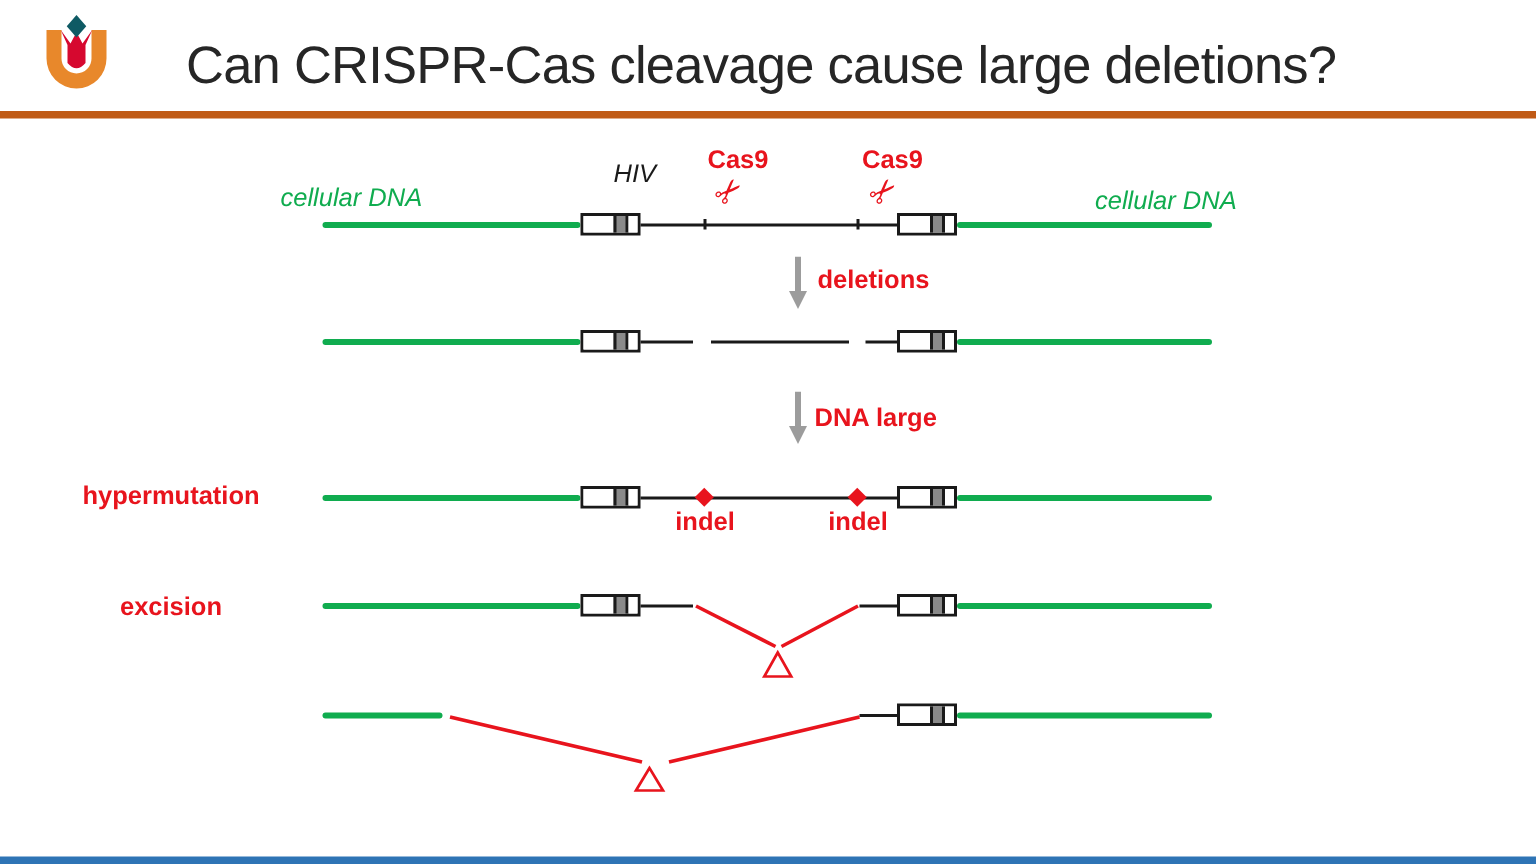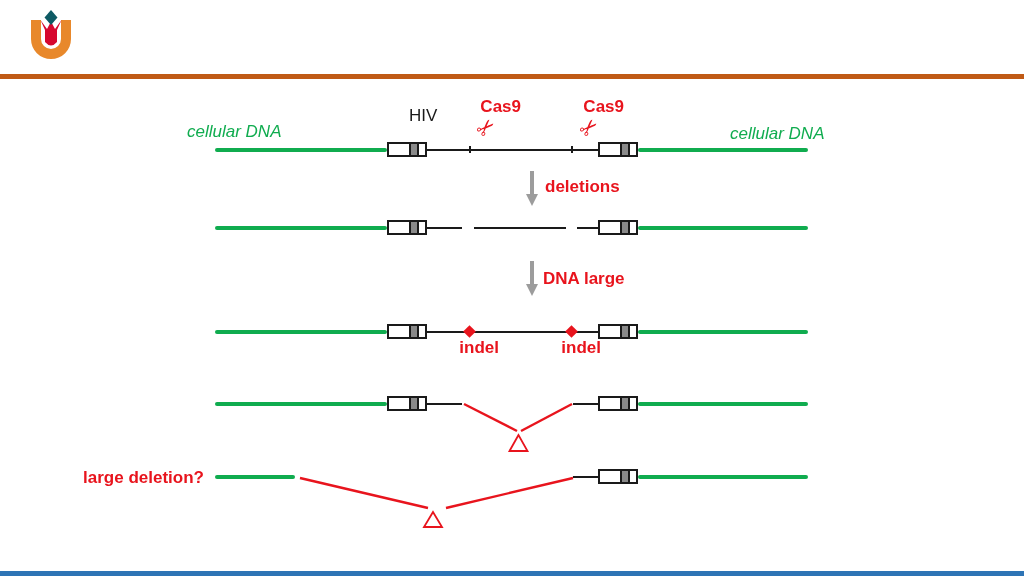--- a/index.html
+++ b/index.html
@@ -23,43 +23,44 @@
   }
   .ltr .cell-main{flex:1;background:#ffffff;}
   .ltr .cell-gray{width:6px;background:var(--ltr-gray);border-left:2px solid #1a1a1a;border-right:2px solid #1a1a1a;}
   .ltr .cell-end{width:6px;background:#ffffff;}
   .tick{width:2px;height:7px;background:#1a1a1a;}
   .diamond{width:9px;height:9px;background:var(--red);transform:rotate(45deg);}
   
   .red-label{color:var(--red);font-weight:700;font-size:17px;white-space:nowrap;}
   .green-label{color:var(--green);font-size:17px;white-space:nowrap;font-style:italic;}
   .black-label{color:#1a1a1a;font-size:17px;white-space:nowrap;}
-  .center{text-align:right;}
+  .center{text-align:center;}
   .scissors{
     color:var(--red);font-size:22px;line-height:22px;display:inline-block;
     transform:rotate(-45deg);
   }
   .bottom-bar{height:5px;width:1024px;background:var(--bottom-bar);}
 </style>
 </head>
 <body>
 
 <div class="slide">
 
   <svg class="abs" style="left:28px;top:8px;" width="46" height="56" viewBox="0 0 46 56">
     <path style="fill:var(--logo-orange);" d="M3,12 V31 A20,20 0 0 0 43,31 V12 H33 V31 A10,10 0 0 1 13,31 V12 Z"></path>
     <path style="fill:var(--logo-red);" d="M12.5,12 L17,22 L17,34 Q23,41 29,34 L29,22 L33.5,12 L27,21 L23,13.5 L19,21 Z"></path>
     <polygon style="fill:var(--logo-teal);" points="23,2 29.5,9.5 23,17 16.5,9.5"></polygon>
   </svg>
 
+  <div class="abs slide-title" style="left:124px;top:24px;">Can CRISPR-Cas cleavage cause large deletions?</div>
 
   <div class="abs title-rule" style="left:0;top:74px;"></div>
 
   <div class="abs green-label" style="left:187px;top:122px;">cellular DNA</div>
-  <div class="abs black-label" style="left:409px;top:106px;">HIV</div>
+  <div class="abs black-label" style="left:409px;top:106px;font-style:italic;">HIV</div>
   <div class="abs red-label center" style="left:463px;top:97px;width:58px;">Cas9</div>
   <div class="abs red-label center" style="left:566px;top:97px;width:58px;">Cas9</div>
   <span class="abs scissors" style="left:477px;top:117px;">✂</span>
   <span class="abs scissors" style="left:580px;top:117px;">✂</span>
   <div class="abs green-label" style="left:730px;top:124px;">cellular DNA</div>
 
   <div class="abs gline" style="left:215px;top:148px;width:172px;"></div>
   <div class="abs ltr" style="left:387px;top:142px;">
     <div class="cell-main"></div>
     <div class="cell-gray"></div>
@@ -96,59 +97,60 @@
     <div class="cell-end"></div>
   </div>
   <div class="abs gline" style="left:638px;top:226px;width:170px;"></div>
 
   <svg class="abs" style="left:525px;top:261px;" width="14" height="36" viewBox="0 0 14 36">
     <line x1="7" y1="0" x2="7" y2="25" style="stroke:var(--gray-arrow);stroke-width:4;"></line>
     <polygon points="1,23 13,23 7,35" style="fill:var(--gray-arrow);"></polygon>
   </svg>
   <div class="abs red-label" style="left:543px;top:269px;">DNA large</div>
 
+  <div class="abs red-label center" style="left:24px;top:321px;width:180px;">hypermutation</div>
   <div class="abs gline" style="left:215px;top:330px;width:172px;"></div>
   <div class="abs ltr" style="left:387px;top:324px;">
     <div class="cell-main"></div>
     <div class="cell-gray"></div>
     <div class="cell-end"></div>
   </div>
   <div class="abs bline" style="left:427px;top:331px;width:171px;"></div>
   <div class="abs diamond" style="left:465px;top:327px;"></div>
   <div class="abs diamond" style="left:567px;top:327px;"></div>
   <div class="abs ltr" style="left:598px;top:324px;">
     <div class="cell-main"></div>
     <div class="cell-gray"></div>
     <div class="cell-end"></div>
   </div>
   <div class="abs gline" style="left:638px;top:330px;width:170px;"></div>
   <div class="abs red-label center" style="left:441px;top:338px;width:58px;">indel</div>
   <div class="abs red-label center" style="left:543px;top:338px;width:58px;">indel</div>
 
+  <div class="abs red-label center" style="left:24px;top:395px;width:180px;">excision</div>
   <div class="abs gline" style="left:215px;top:402px;width:172px;"></div>
   <div class="abs ltr" style="left:387px;top:396px;">
     <div class="cell-main"></div>
     <div class="cell-gray"></div>
     <div class="cell-end"></div>
   </div>
   <div class="abs bline" style="left:427px;top:403px;width:35px;"></div>
   <svg class="abs" style="left:460px;top:398px;" width="116" height="58" viewBox="0 0 116 58">
     <line x1="4" y1="6" x2="57" y2="33" style="stroke:var(--red);stroke-width:2.4;"></line>
     <polygon points="58.5,37 49.5,53 67.5,53" style="fill:#ffffff;stroke:var(--red);stroke-width:1.8;"></polygon>
     <line x1="61" y1="33" x2="112" y2="6" style="stroke:var(--red);stroke-width:2.4;"></line>
   </svg>
   <div class="abs bline" style="left:573px;top:403px;width:25px;"></div>
   <div class="abs ltr" style="left:598px;top:396px;">
     <div class="cell-main"></div>
     <div class="cell-gray"></div>
     <div class="cell-end"></div>
   </div>
   <div class="abs gline" style="left:638px;top:402px;width:170px;"></div>
 
-  <div class="abs red-label center" style="left:24px;top:468px;width:180px;">large deletion?</div>
   <div class="abs gline" style="left:215px;top:475px;width:80px;"></div>
   <svg class="abs" style="left:296px;top:472px;" width="282" height="58" viewBox="0 0 282 58">
     <line x1="4" y1="6" x2="132" y2="36" style="stroke:var(--red);stroke-width:2.4;"></line>
     <polygon points="137,40 128,55 146,55" style="fill:#ffffff;stroke:var(--red);stroke-width:1.8;"></polygon>
     <line x1="150" y1="36" x2="277" y2="6" style="stroke:var(--red);stroke-width:2.4;"></line>
   </svg>
   <div class="abs bline" style="left:573px;top:476px;width:25px;"></div>
   <div class="abs ltr" style="left:598px;top:469px;">
     <div class="cell-main"></div>
     <div class="cell-gray"></div>

